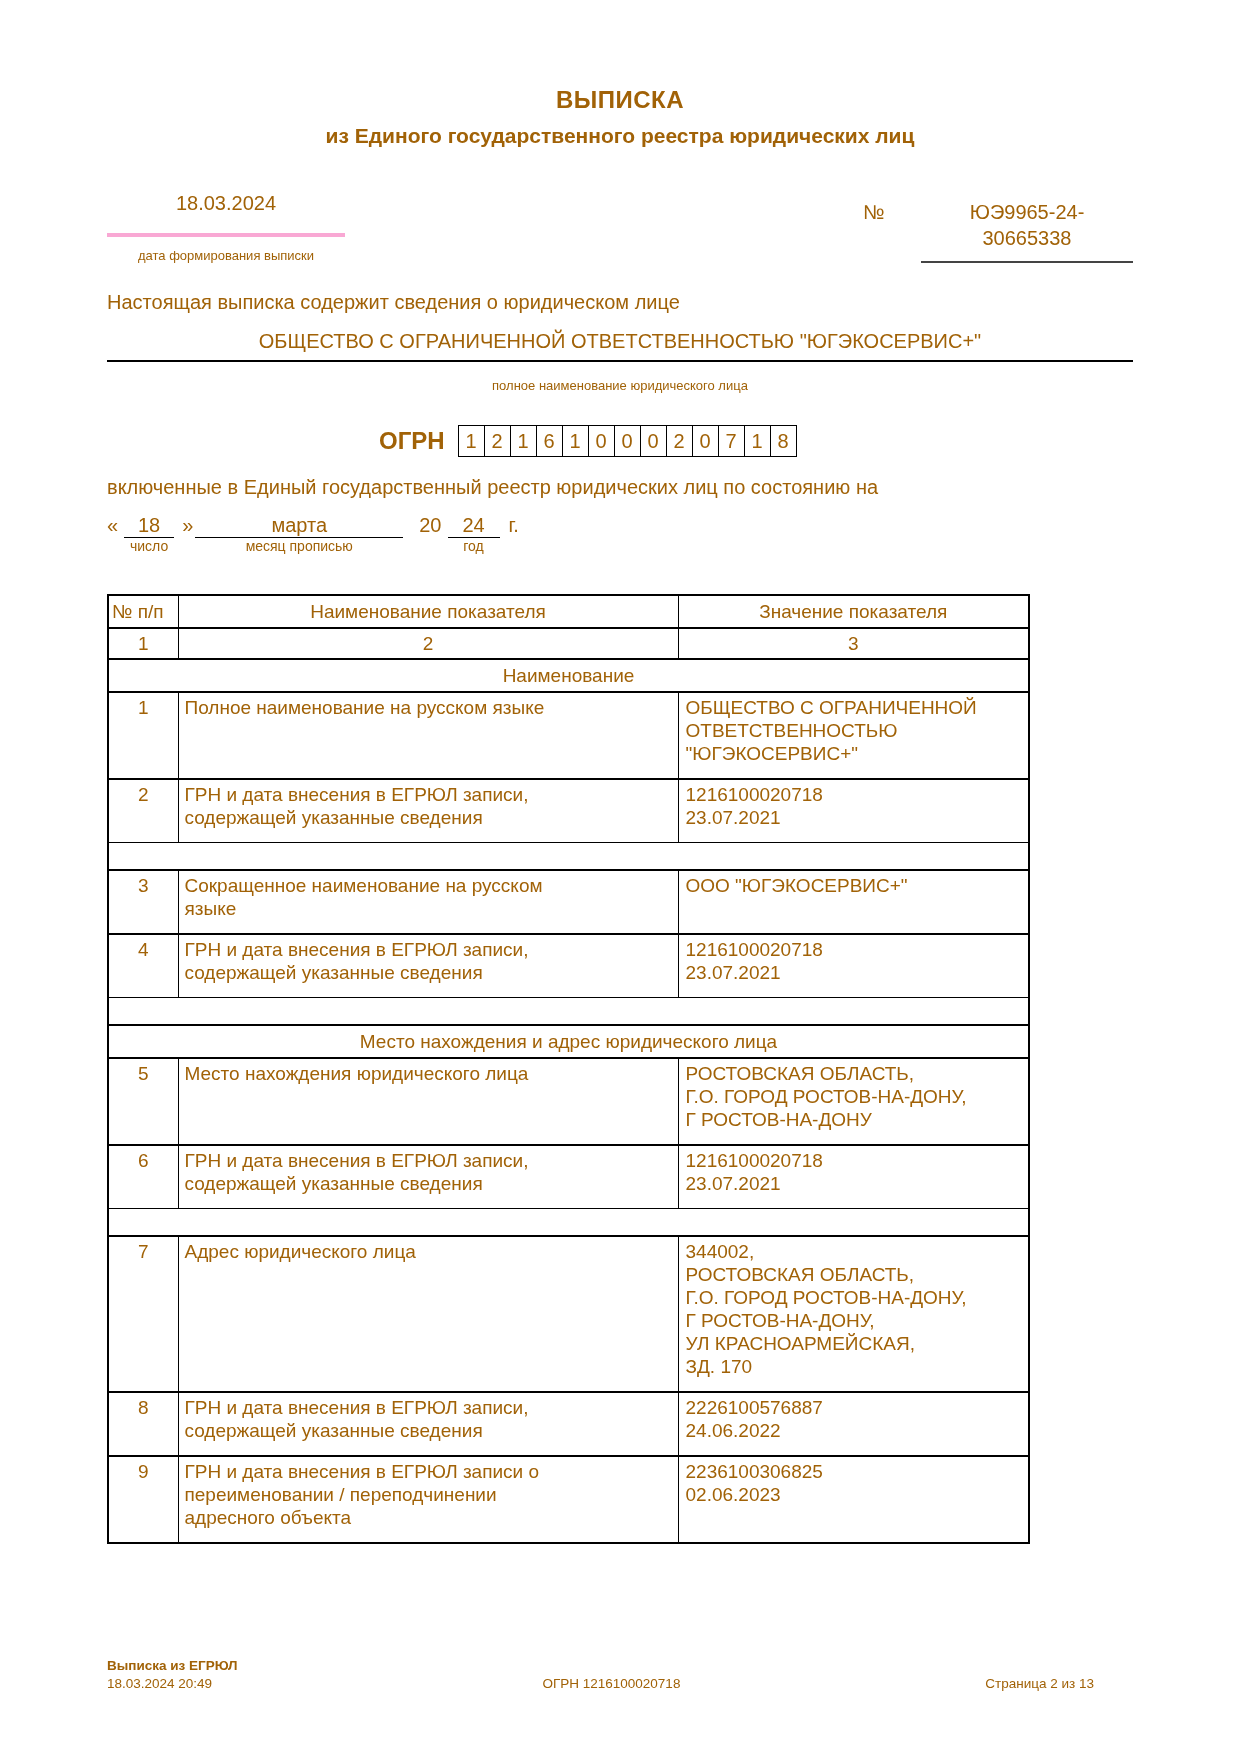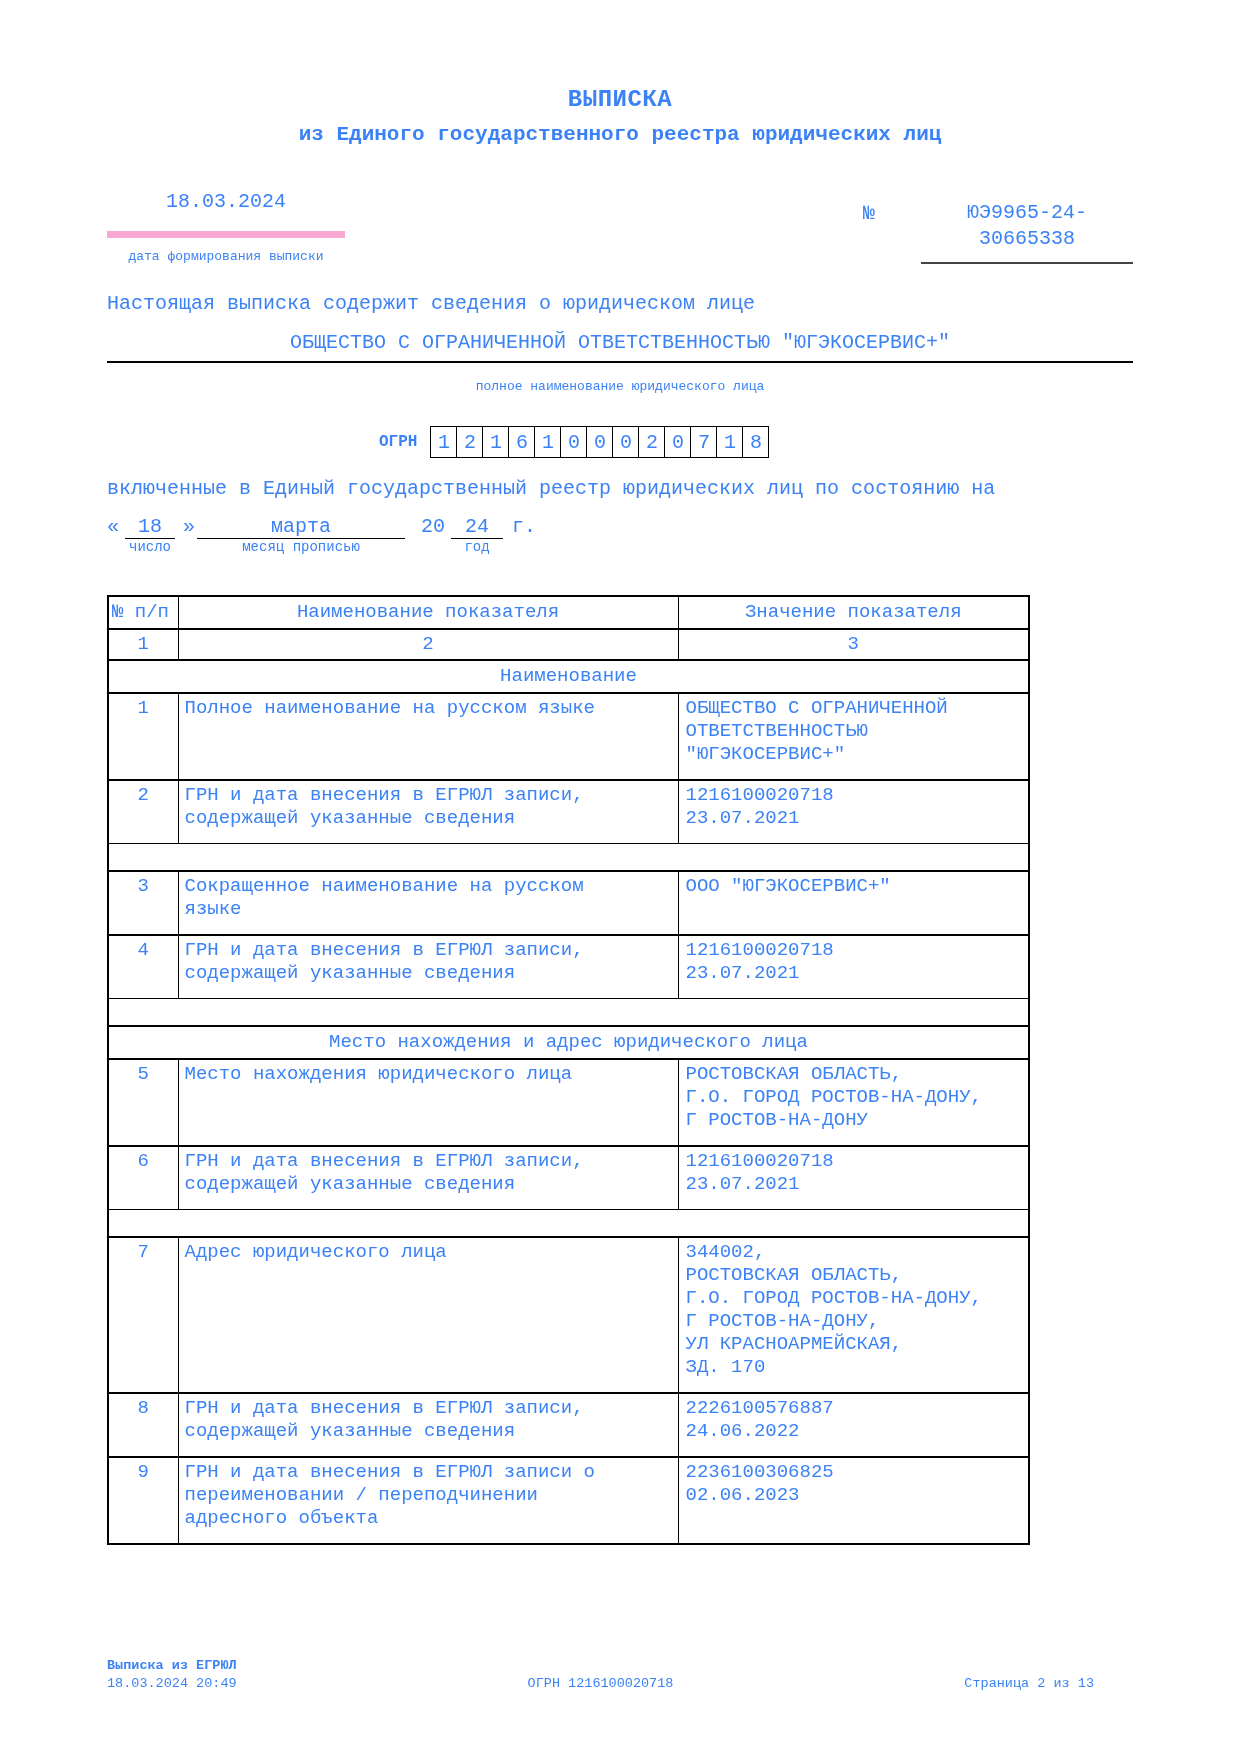--- a/index.html
+++ b/index.html
@@ -1,43 +1,43 @@
 <!DOCTYPE html>
 <html lang="ru"><head>
 <meta charset="utf-8">
 <style>
   html,body { margin:0; padding:0; background:#fff; }
   .page {
     position:relative;
     width:1240px; height:1755px;
     background:#fff;
-    font-family:Liberation Mono, monospace;
-    color:#3b82f6;
+    font-family:Liberation Sans, sans-serif;
+    color:#a16207;
     overflow:hidden;
   }
   .content { margin-left:107px; width:1026px; }
 
   .doc-title { margin:0; padding-top:86px; text-align:center; font-size:24px; font-weight:bold; letter-spacing:0.5px; }
   .doc-subtitle { margin:10px 0 0 0; text-align:center; font-size:21px; font-weight:bold; }
 
   .top-row { margin-top:44px; display:flex; justify-content:space-between; align-items:flex-end; }
   .date-block { width:238px; }
-  .date-field { display:block; text-align:center; font-size:20px; padding-bottom:18px; border-bottom:7px solid #f9a8d4; }
+  .date-field { display:block; text-align:center; font-size:20px; padding-bottom:18px; border-bottom:4px solid #f9a8d4; }
   .date-caption { display:block; text-align:center; font-size:13px; margin-top:11px; }
   .number-block { position:relative; width:212px; }
   .number-sign { position:absolute; left:-58px; top:2px; font-size:20px; }
   .number-lines { text-align:center; font-size:20px; line-height:26px; padding-bottom:10px; border-bottom:2px solid #444; }
 
   .intro-line { margin-top:28px; font-size:20px; }
 
   .company-name { margin-top:16px; text-align:center; font-size:20px; padding-bottom:7px; border-bottom:2px solid #000; }
   .company-caption { text-align:center; font-size:13px; margin-top:16px; }
 
   .ogrn-row { margin-top:32px; display:flex; align-items:center; }
-  .ogrn-label { margin-left:272px; font-size:16px; font-weight:bold;text-align:center; }
+  .ogrn-label { margin-left:272px; font-size:24px; font-weight:bold;text-align:center; }
   .ogrn-boxes { display:flex; margin-left:13px; }
   .ogrn-cell {
     width:25px; height:30px; border:1px solid #000; border-left:none;
     display:flex; align-items:center; justify-content:center; font-size:20px;
   }
   .ogrn-cell:first-child { border-left:1px solid #000; }
 
   .included-line { margin-top:19px; font-size:20px; }
 
   .asof-row { margin-top:15px; display:flex; align-items:baseline; font-size:20px; }

